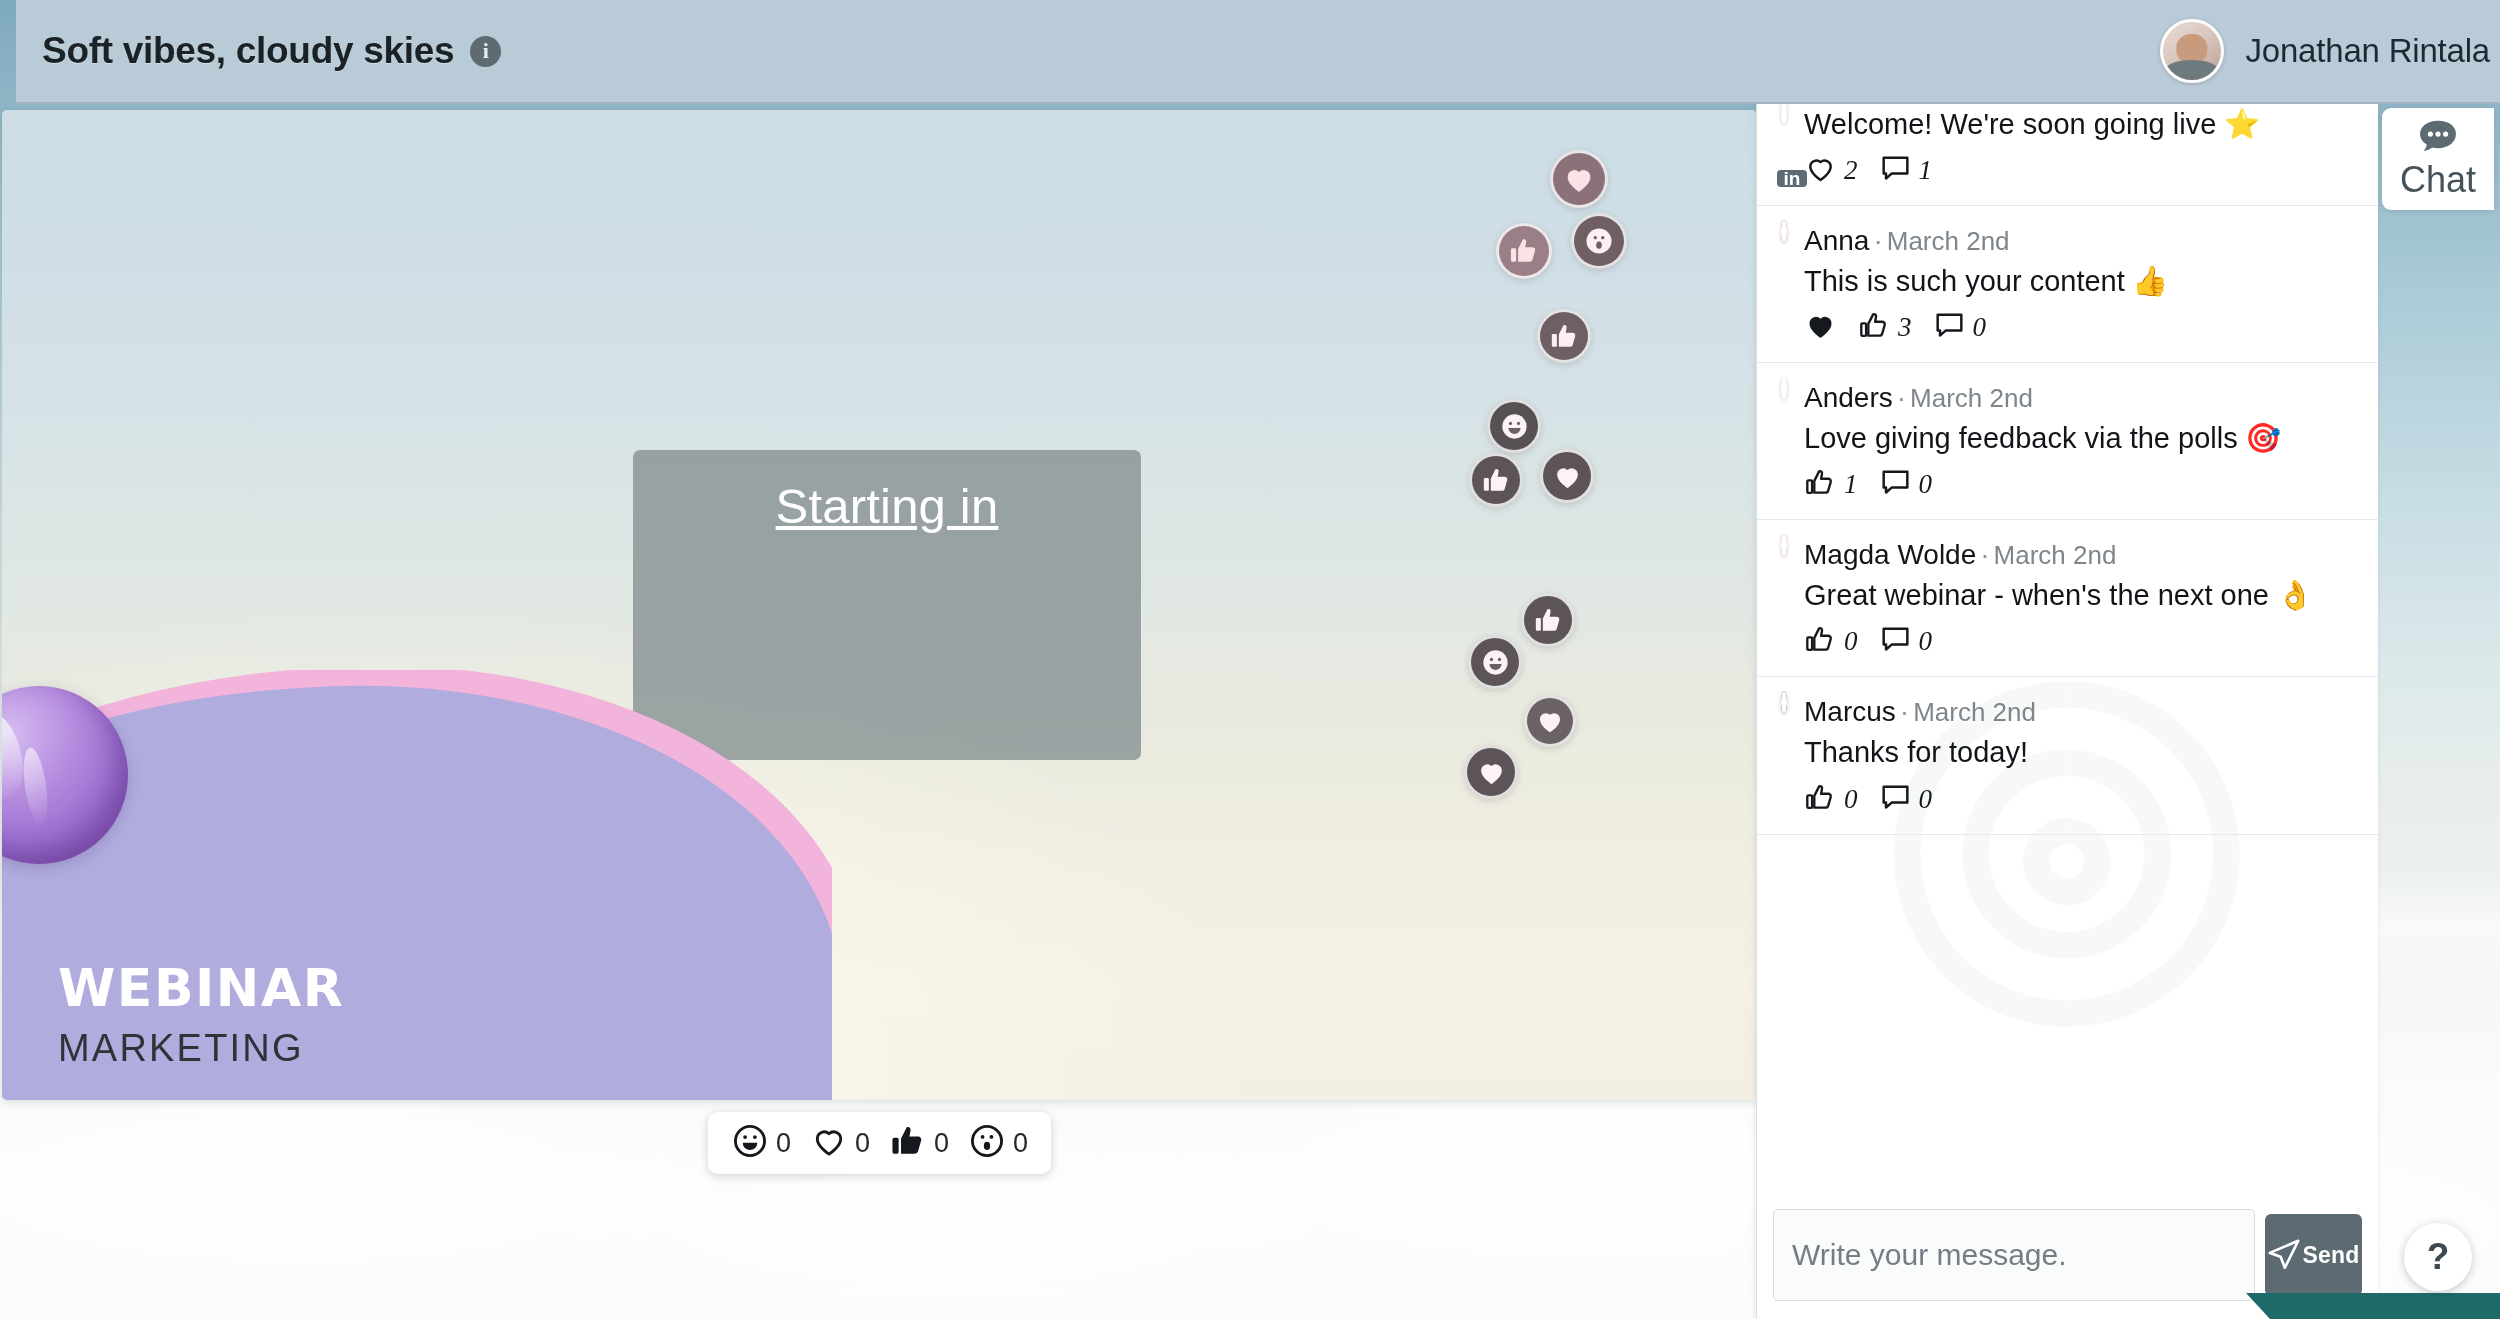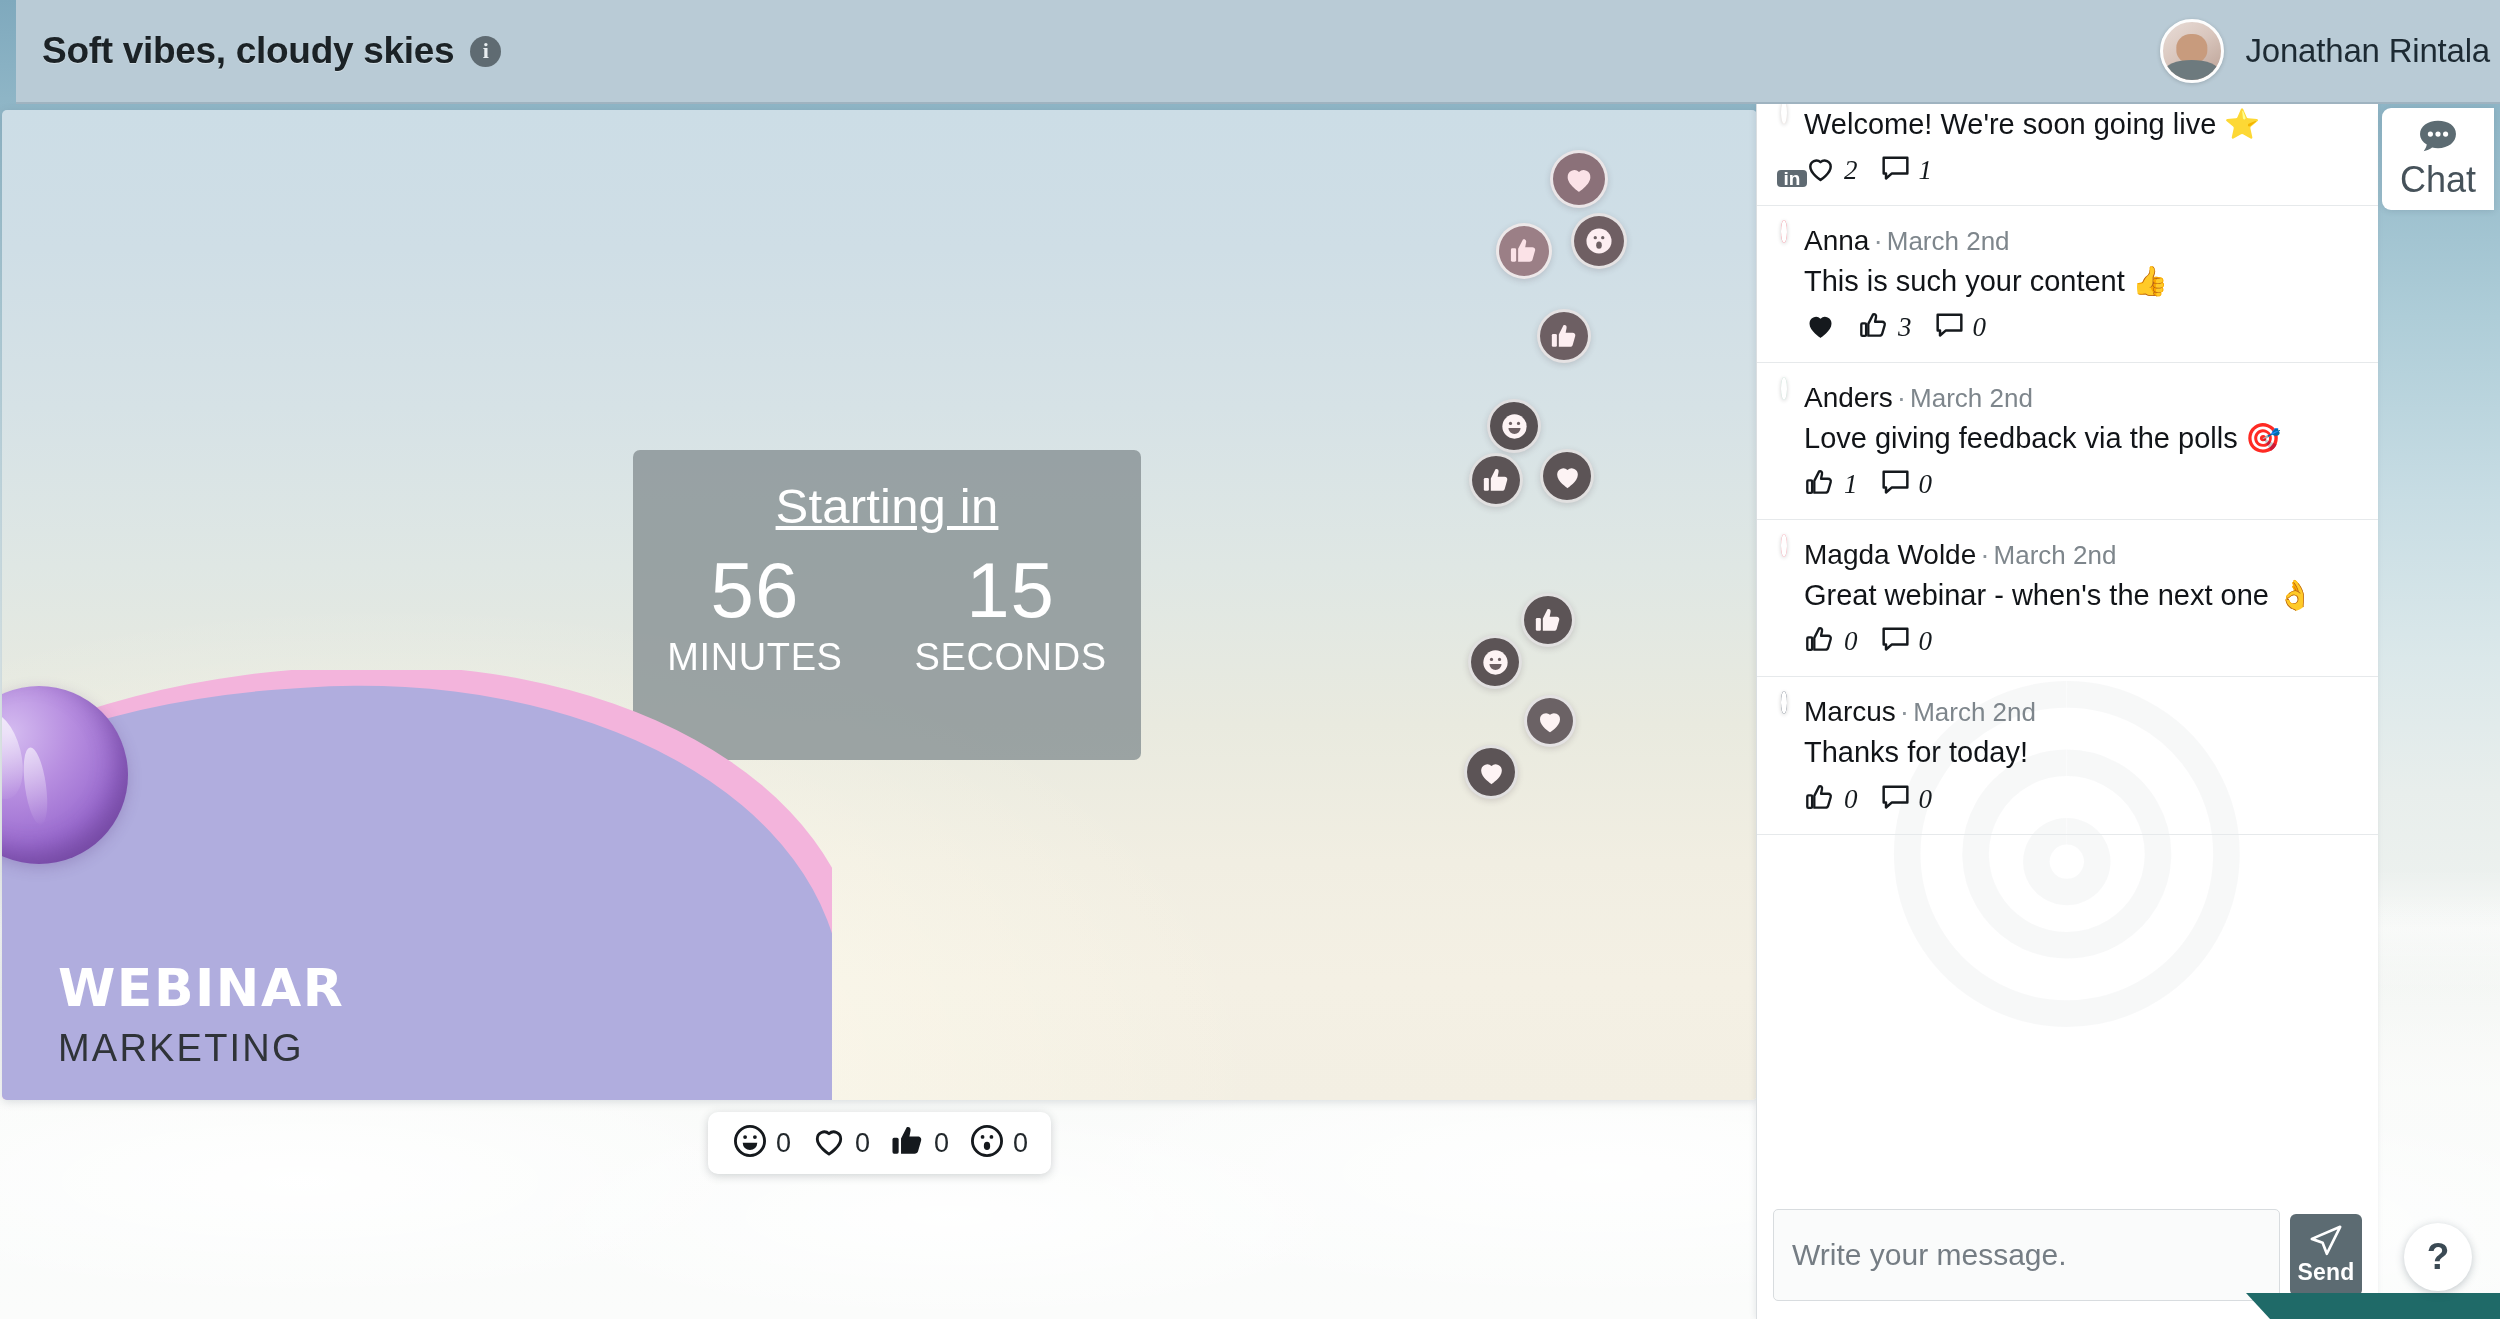--- a/index.html
+++ b/index.html
@@ -470,26 +470,26 @@
     background: #fafbfb;
     font-size: 30px;
     color: #2b3136;
     padding: 0 18px;
     font-family: "Liberation Sans", sans-serif;
     outline: none;
   }
   .chat-input::placeholder { color: #757d84; }
   .send-btn {
     flex: none;
-    width: 72px; height: 82px;
+    width: 97px; height: 82px;
     background: #5c6b72;
     border-radius: 6px;
     color: #ffffff;
     display: flex;
-    flex-direction: column;
+    flex-direction: row;
     align-items: center;
     justify-content: center;
     gap: 1px;
     cursor: pointer;
     border: none;
   }
   .send-btn .sb-label {
     font-size: 23px;
     font-weight: bold;
     letter-spacing: .2px;
@@ -573,30 +573,20 @@
       <span class="avatar-host"></span>
       <span class="uname">Jonathan Rintala</span>
     </div>
   </div>
 
   <div class="stage">
     <div class="stage-glow"></div>
 
     <div class="countdown">
       <div class="cd-lead">Starting in</div>
-      <div class="cd-cols">
-        <div class="cd-col">
-          <div class="cd-num">56</div>
-          <div class="cd-unit">MINUTES</div>
-        </div>
-        <div class="cd-col">
-          <div class="cd-num">15</div>
-          <div class="cd-unit">SECONDS</div>
-        </div>
-      </div>
     </div>
 
     <div class="corner-art">
       <div class="corner-band-pink"></div>
       <div class="corner-band-purple"></div>
       <div class="corner-sphere"></div>
       <div class="corner-text">
         <div class="ct-l1">WEBINAR</div>
         <div class="ct-l3">MARKETING</div>
       </div>

